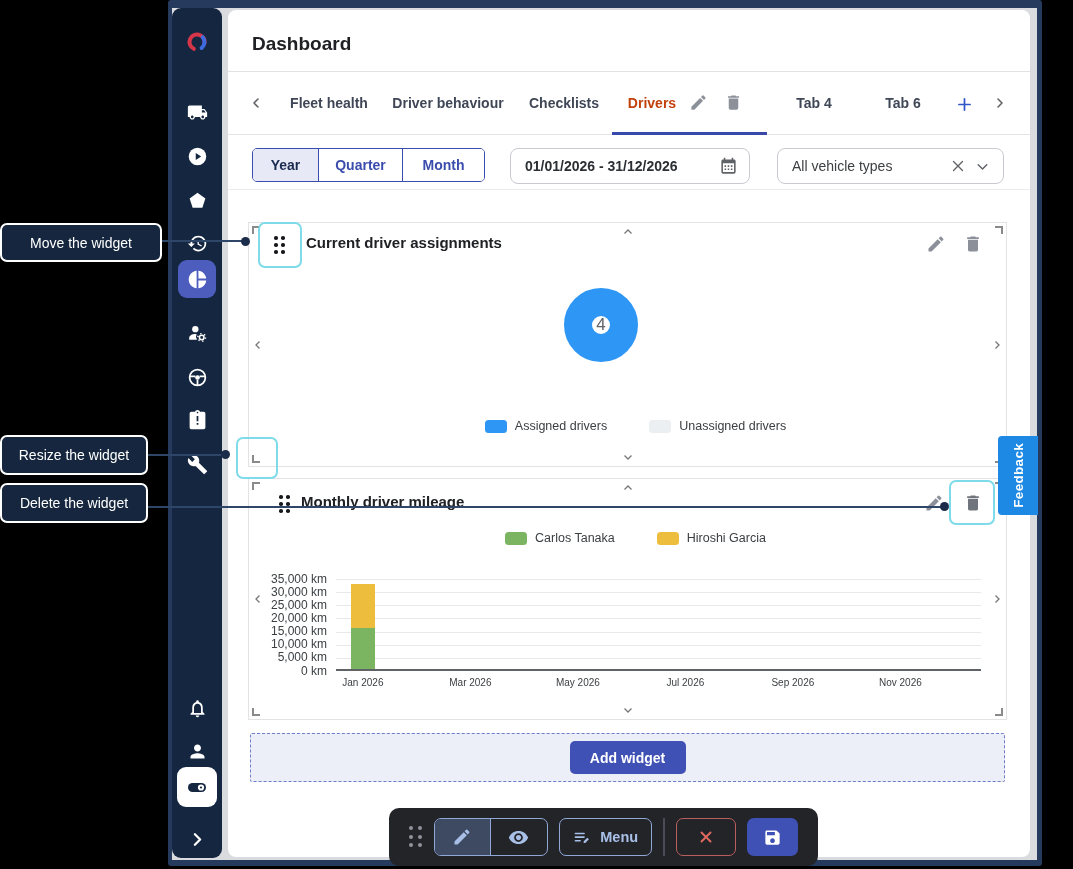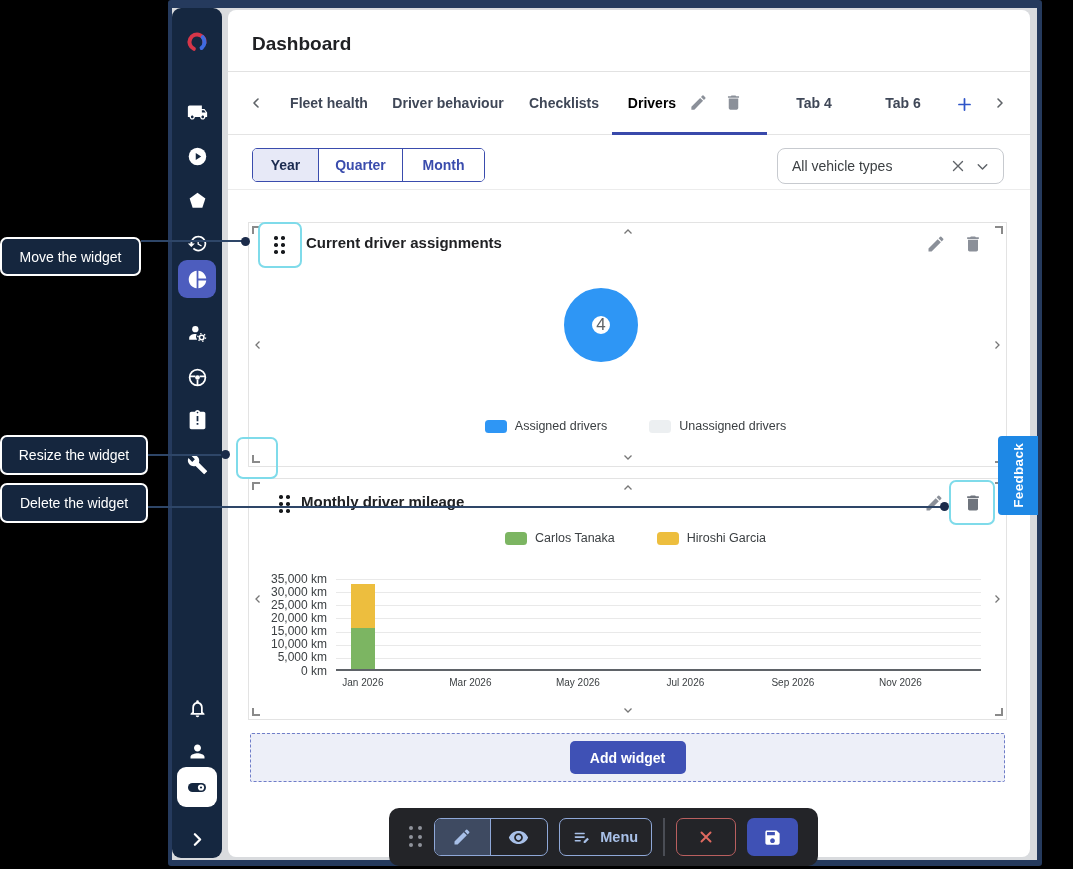--- a/index.html
+++ b/index.html
@@ -19,21 +19,21 @@
   .white-box { position:absolute; left:5px; width:40px; height:40px; background:#fff; border-radius:9px; display:flex; align-items:center; justify-content:center; }
 
   
   .card { position:absolute; left:228px; top:10px; width:802px; height:847px; background:#fff; border-radius:8px; z-index:1; }
   .card-header { position:absolute; left:0; top:0; width:100%; height:62px; border-bottom:1px solid #e2e2e2; }
   .page-title { position:absolute; left:24px; top:34px; transform:translateY(-50%); font-size:19px; font-weight:700; color:#202124; }
 
   
   .tabs-row { position:absolute; left:0; top:62px; width:100%; height:63px; border-bottom:1px solid #e4e4e4; }
   .tab { position:absolute; top:50%; transform:translate(-50%,-50%); font-size:14px; font-weight:700; color:#3F4757; white-space:nowrap; cursor:pointer; }
-  .tab.selected { color:#000000; }
+  .tab.selected { color:#c2410c; }
   .tab-underline { position:absolute; left:384px; top:60px; width:155px; height:3px; background:#3949AB; }
   .tab-icon { position:absolute; top:50%; transform:translate(-50%,-50%); width:20px; height:20px; }
   .tab-icon svg { width:19px; height:19px; }
   .nav-chev { position:absolute; top:50%; transform:translate(-50%,-50%); width:16px; height:16px; }
 
   
   .filters-row { position:absolute; left:0; top:133px; width:100%; height:47px; border-bottom:1px solid #ececec; }
   .seg-group { position:absolute; left:24px; top:5px; height:34px; display:flex; border:1px solid #3A4CAD; border-radius:5px; overflow:hidden; }
   .seg-btn { height:100%; display:flex; align-items:center; justify-content:center; font-size:14px; font-weight:700; color:#3A4CAD; background:#fff; border-right:1px solid #3A4CAD; cursor:pointer; }
   .seg-btn:last-child { border-right:none; }
@@ -233,20 +233,28 @@
           </svg>
       </span>
       <div class="tab-underline"></div>
     </div>
 
     <div class="filters-row">
       <div class="seg-group">
         <div class="seg-btn selected" style="width:66px">Year</div>
         <div class="seg-btn" style="width:84px">Quarter</div>
         <div class="seg-btn" style="width:81px">Month</div>
+      </div>
+      <div class="input-box" style="left:282px;width:240px">
+        <span class="input-text">01/01/2026 - 31/12/2026</span>
+        <span class="input-ic">
+          <svg viewBox="0 0 24 24" fill="#5f6368" width="19" height="19">
+              <path d="M19 3h-1V1h-2v2H8V1H6v2H5c-1.1 0-2 .9-2 2v14c0 1.1.9 2 2 2h14c1.1 0 2-.9 2-2V5c0-1.1-.9-2-2-2zm0 16H5V8h14v11zM7 10.5h2v2H7zm4 0h2v2h-2zm4 0h2v2h-2zm-8 4h2v2H7zm4 0h2v2h-2zm4 0h2v2h-2z"></path>
+            </svg>
+        </span>
       </div>
       <div class="input-box" style="left:549px;width:227px">
         <span class="input-text" style="font-weight:400;color:#3c4043">All vehicle types</span>
         <span class="input-ic" style="margin-right:4px">
           <svg viewBox="0 0 24 24" fill="none" stroke="#5f6368" stroke-width="1.8" stroke-linecap="round" width="18" height="18">
               <path d="M6 6l12 12M18 6L6 18"></path>
             </svg>
         </span>
         <span class="input-ic">
           <svg viewBox="0 0 24 24" fill="none" stroke="#5f6368" stroke-width="2" stroke-linecap="round" stroke-linejoin="round" width="17" height="17">
@@ -435,21 +443,21 @@
     <div class="tb-save">
       <svg viewBox="0 0 24 24" fill="#fff" width="19" height="19">
           <path d="M17 3H5c-1.11 0-2 .9-2 2v14c0 1.1.89 2 2 2h14c1.1 0 2-.9 2-2V7l-4-4zm-5 16c-1.66 0-3-1.34-3-3s1.34-3 3-3 3 1.34 3 3-1.34 3-3 3zm3-10H5V5h10v4z"></path>
         </svg>
     </div>
   </div>
 
   <div class="anno-line" style="left:141px;top:240px;width:103px"></div>
   <div class="anno-dot" style="left:241px;top:237px"></div>
   <div class="cyan-box" style="left:258px;top:222px;width:44px;height:46px"></div>
-  <div class="anno-box" style="left:0;top:237px;width:141px;height:39px">
+  <div class="anno-box" style="left:0;top:223px;width:162px;height:39px">
     <span>Move the widget</span>
   </div>
 
   <div class="anno-line" style="left:148px;top:454px;width:76px"></div>
   <div class="anno-dot" style="left:221px;top:450px"></div>
   <div class="cyan-box" style="left:236px;top:437px;width:42px;height:42px"></div>
   <div class="anno-box" style="left:0;top:435px;width:148px;height:40px">
     <span>Resize the widget</span>
   </div>
 

